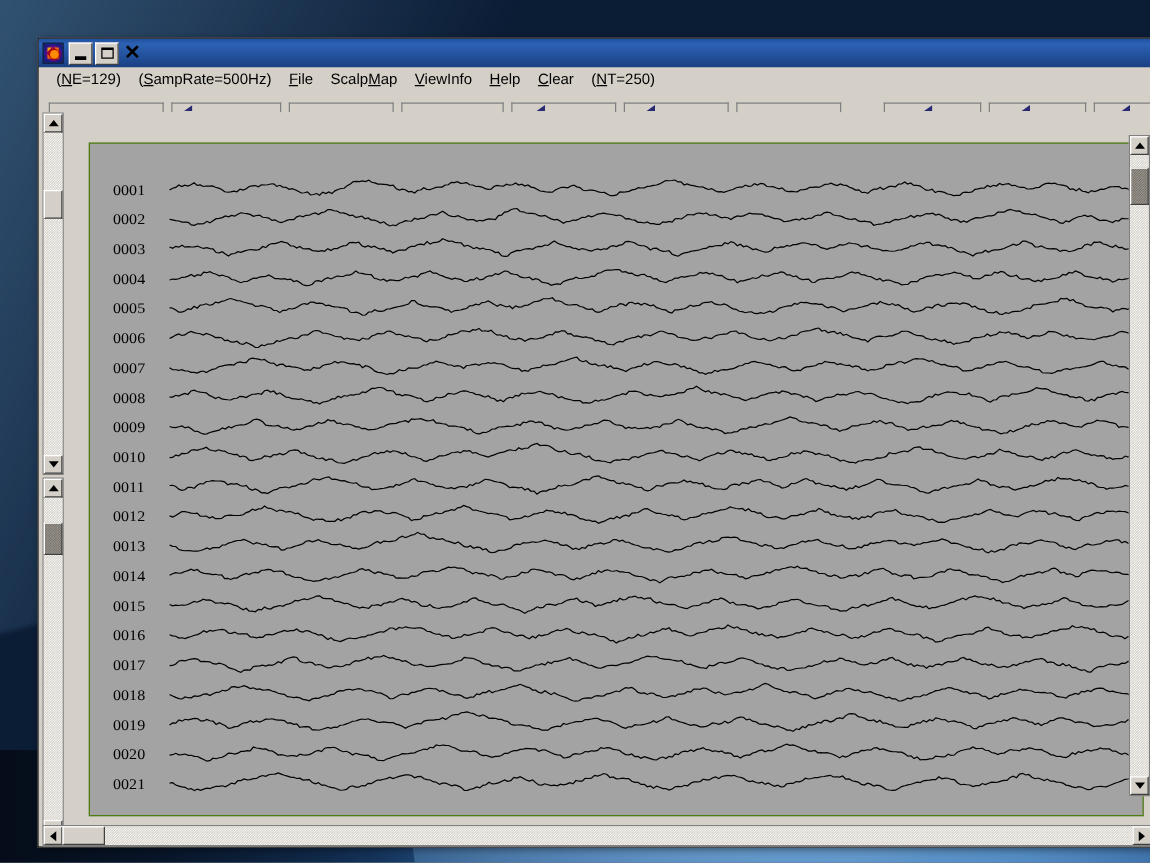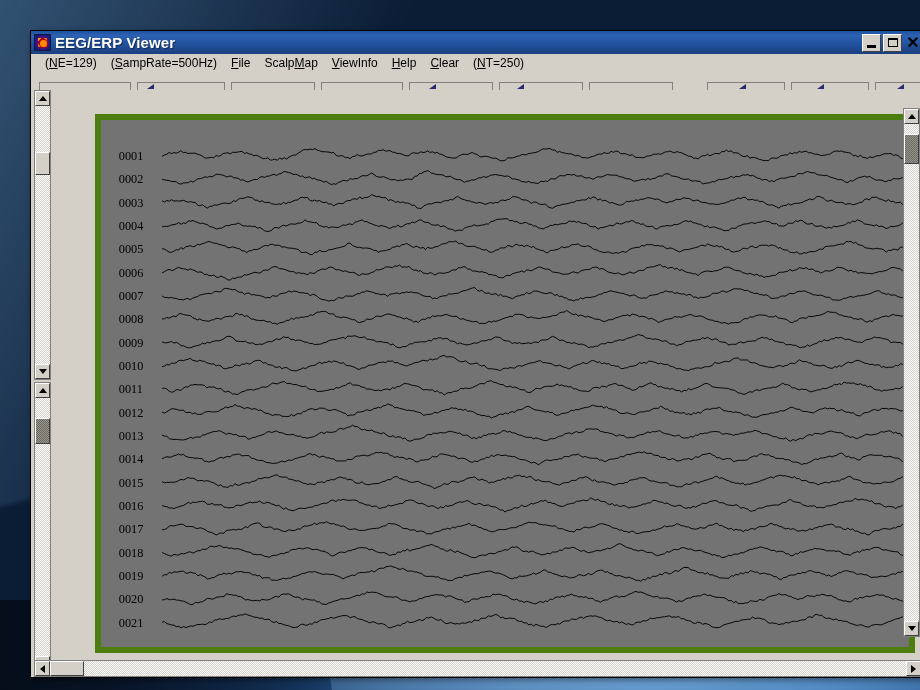--- a/index.html
+++ b/index.html
@@ -281,25 +281,24 @@
     background-position: 0 0, 1px 1px;
   }
 
   
   #plot-panel {
     position: absolute;
     left: 40px;
     top: 24px;
     right: 10px;
     bottom: 24px;
-    background: #737373;
-    border: 6px solid #4d7c0f;
-    box-sizing: border-box;
-    overflow: hidden;
-    margin-left: 24px;
+    background: #a3a3a3;
+    border: 1px solid #4d7c0f;
+    box-sizing: border-box;
+    overflow: hidden;
   }
   #plot-svg {
     display: block;
     width: 100%;
     height: 100%;
   }
   .chan-label {
     font-family: "Liberation Serif", serif;
     font-size: 12.5px;
     fill: #000;
@@ -376,21 +375,20 @@
 <div id="desktop">
   <div class="swoosh-a"></div>
   <div class="swoosh-b"></div>
   <div class="swoosh-c"></div>
 </div>
 
 <div id="app-window">
 
   <div id="title-bar">
     <div id="title-icon"></div>
-    <div id="title-text">EEG/ERP Viewer</div>
     <div id="win-controls">
       <div class="win-btn">
         <span class="glyph-min"></span>
       </div>
       <div class="win-btn">
         <span class="glyph-max"></span>
       </div>
       <div class="win-btn bare">
         <span class="glyph-close">✕</span>
       </div>

